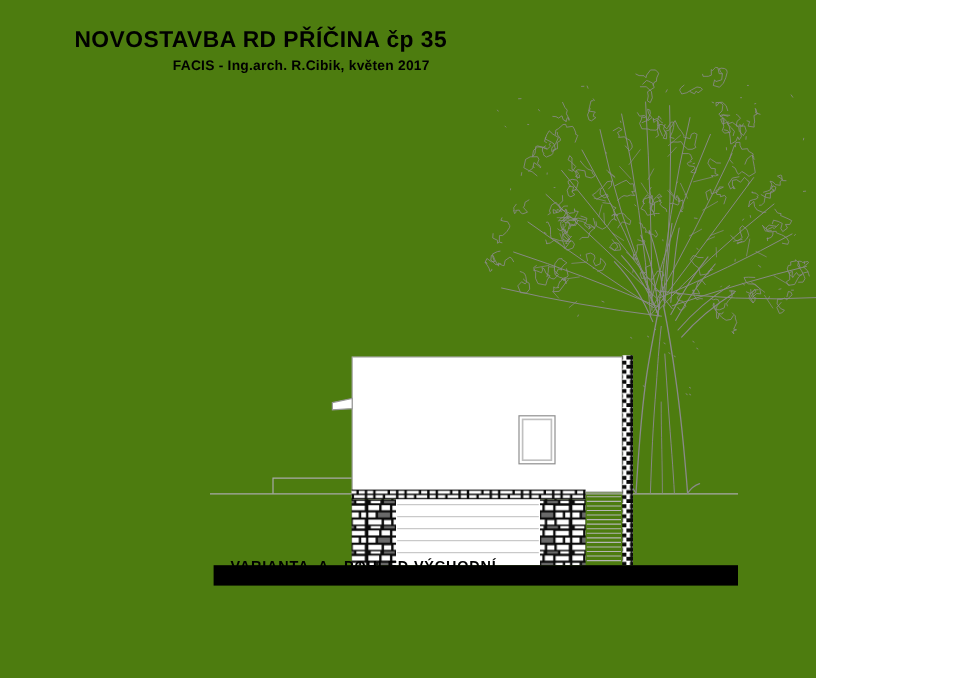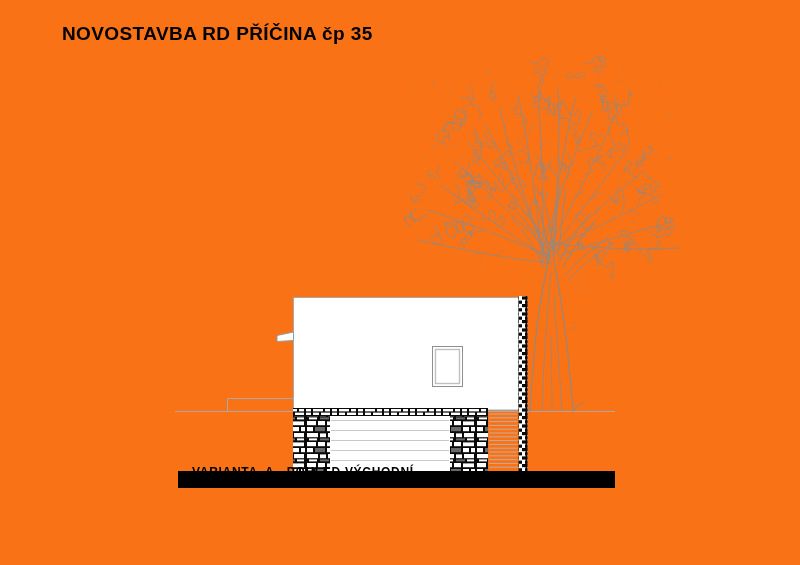--- a/index.html
+++ b/index.html
@@ -1,31 +1,32 @@
 <!DOCTYPE html>
 <html><head>
 <meta charset="utf-8">
 <style>
   html,body{margin:0;padding:0;background:#ffffff;}
-  #page{position:relative;width:800px;height:565px;background:#f97316;overflow:hidden;
+  #page{position:relative;width:680px;height:565px;background:#4d7c0f;overflow:hidden;
         font-family:"Liberation Sans", sans-serif;}
   .title{position:absolute;left:62px;top:23px;font-size:19px;font-weight:bold;color:#000;
          letter-spacing:0.4px;white-space:pre;}
   .subtitle{position:absolute;left:144px;top:49px;font-size:11.5px;font-weight:bold;color:#000;
          letter-spacing:0.2px;white-space:pre;}
   .caption{position:absolute;left:192px;top:465px;font-size:12px;font-weight:bold;color:#000;
          letter-spacing:0.7px;white-space:pre;}
   svg{position:absolute;left:0;top:0;}
 </style>
 </head>
 <body>
 
 <div id="page">
 
   <div class="title">NOVOSTAVBA RD PŘÍČINA čp 35</div>
+  <div class="subtitle">FACIS - Ing.arch. R.Cibik, květen 2017</div>
 
   <svg id="plan" width="800" height="565" viewBox="0 0 800 565">
     <defs>
 
       <pattern id="stones" width="34" height="21" patternUnits="userSpaceOnUse">
         <rect width="34" height="21" fill="#0a0a0a"></rect>
         <rect x="1" y="1" width="9" height="4.2" fill="#fff"></rect>
         <rect x="12" y="1" width="7" height="4.2" fill="#fff"></rect>
         <rect x="21" y="1.4" width="11" height="3.8" fill="#fff"></rect>
         <rect x="1" y="7" width="6" height="4.2" fill="#fff"></rect>

